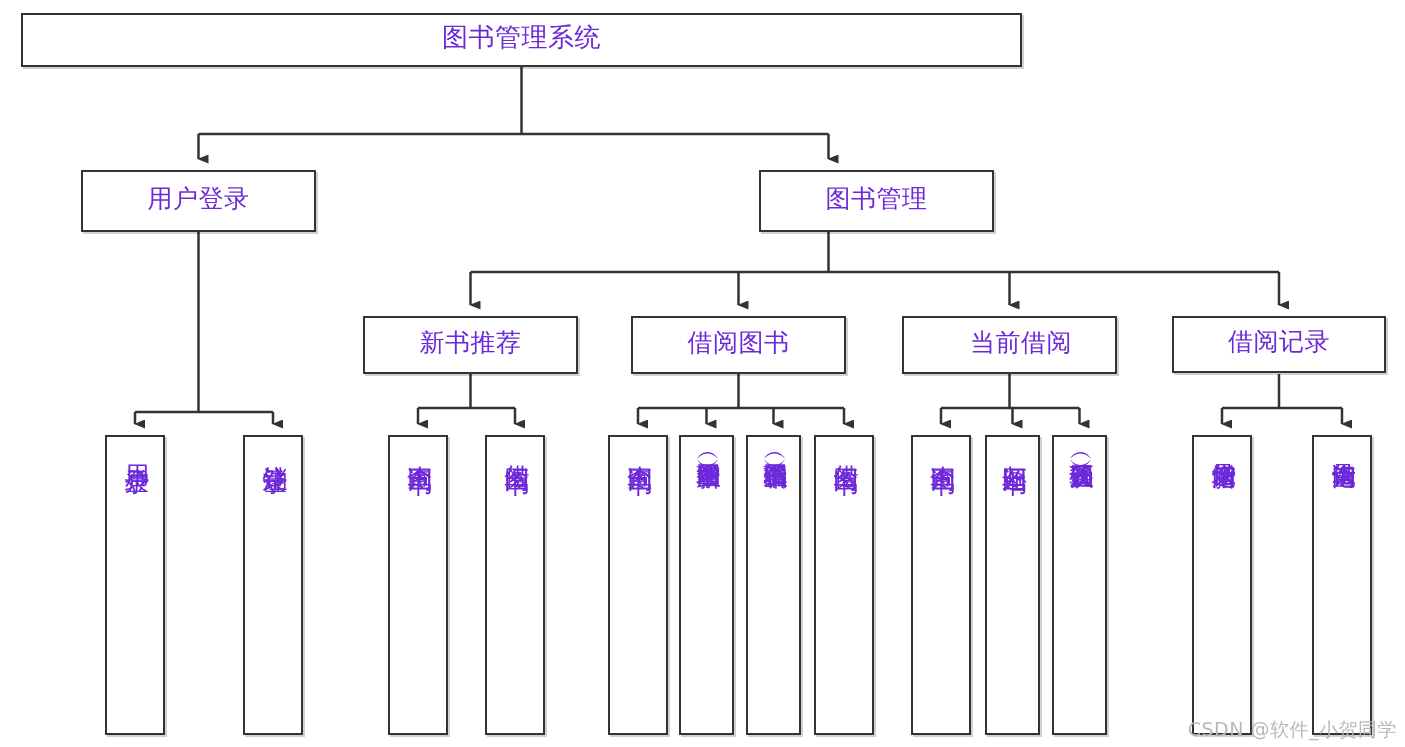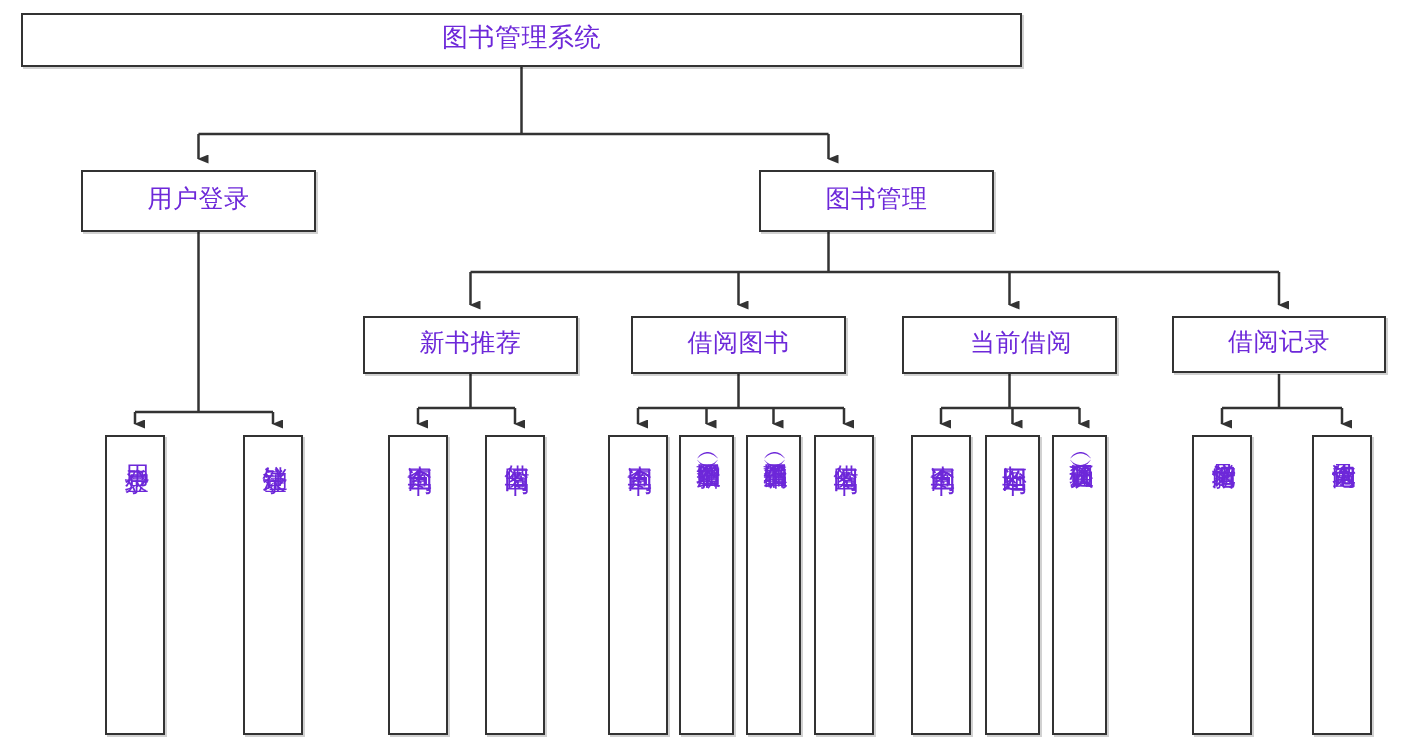--- a/index.html
+++ b/index.html
@@ -186,13 +186,14 @@
         <span class="node-label">确认归还（管理员）</span>
       </div>
       <div class="node vert tall-text" style="left: 1192px; top: 435px; width: 60px; height: 300px;">
         <span class="node-label">新增借阅记录</span>
       </div>
       <div class="node vert tall-text" style="left: 1312px; top: 435px; width: 60px; height: 300px;">
         <span class="node-label">查询借阅记录</span>
       </div>
     </div>
 
+  <div class="watermark">CSDN @软件_小贺同学</div>
 </div>
 
 </body></html>

